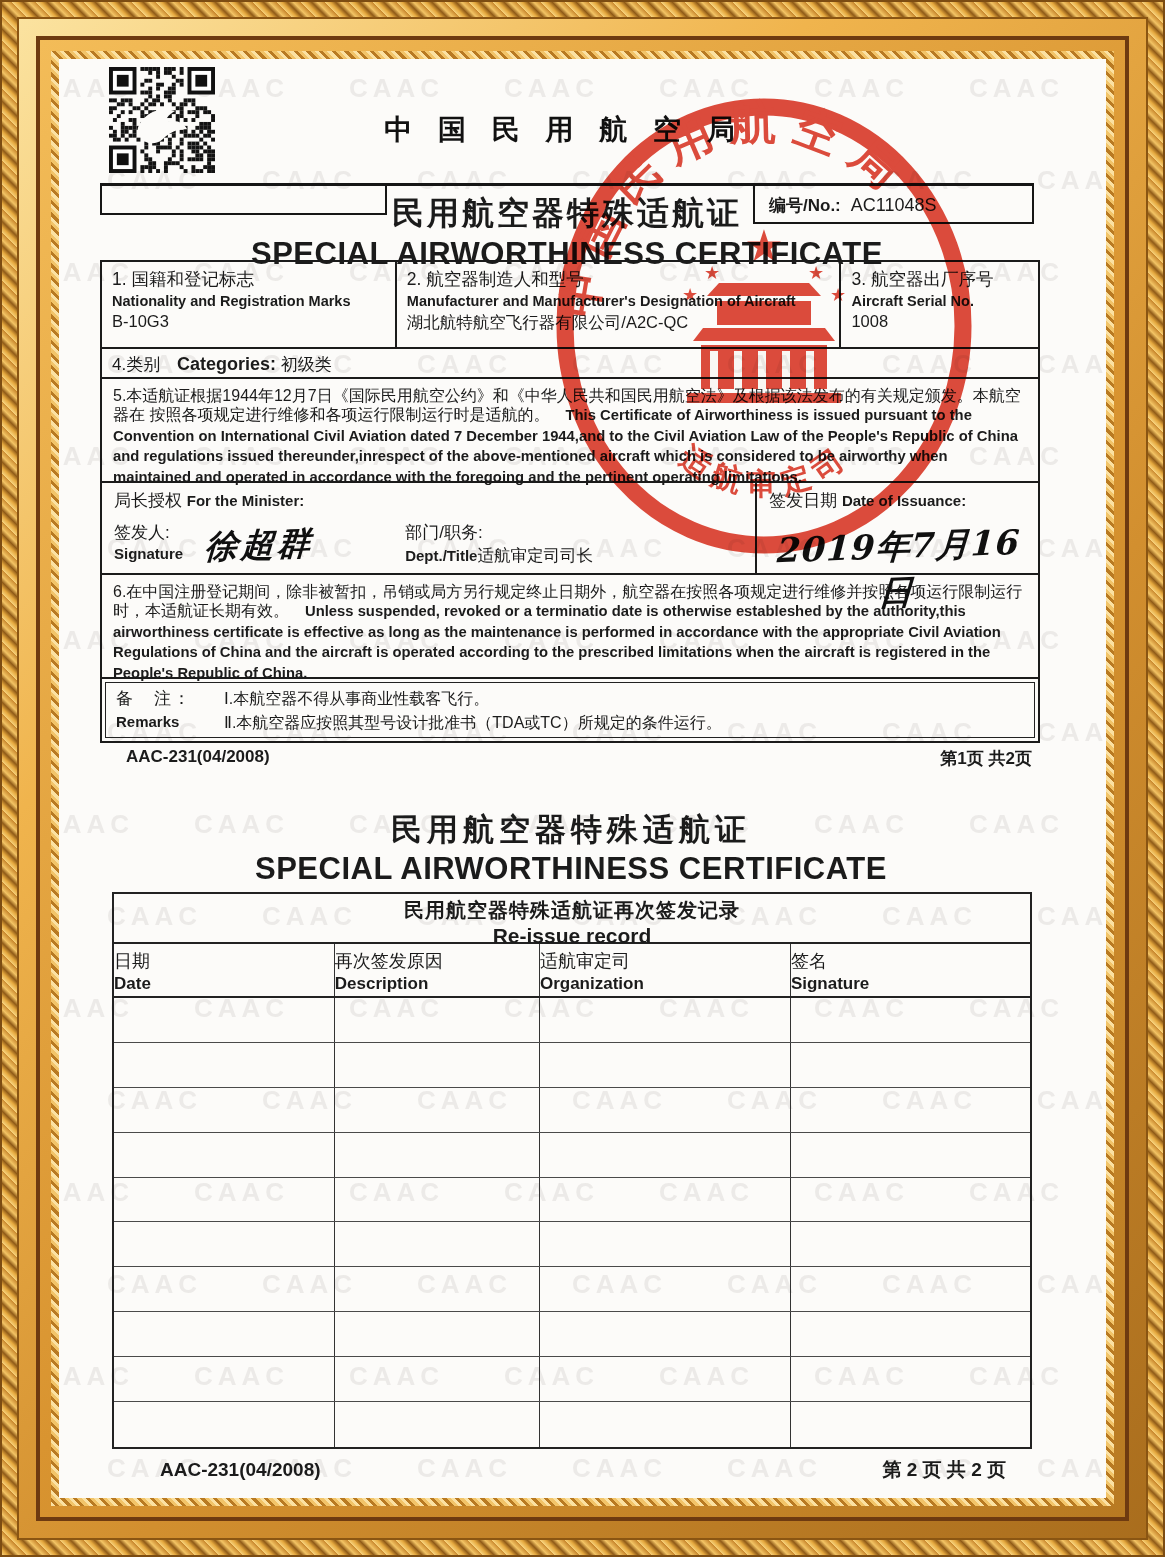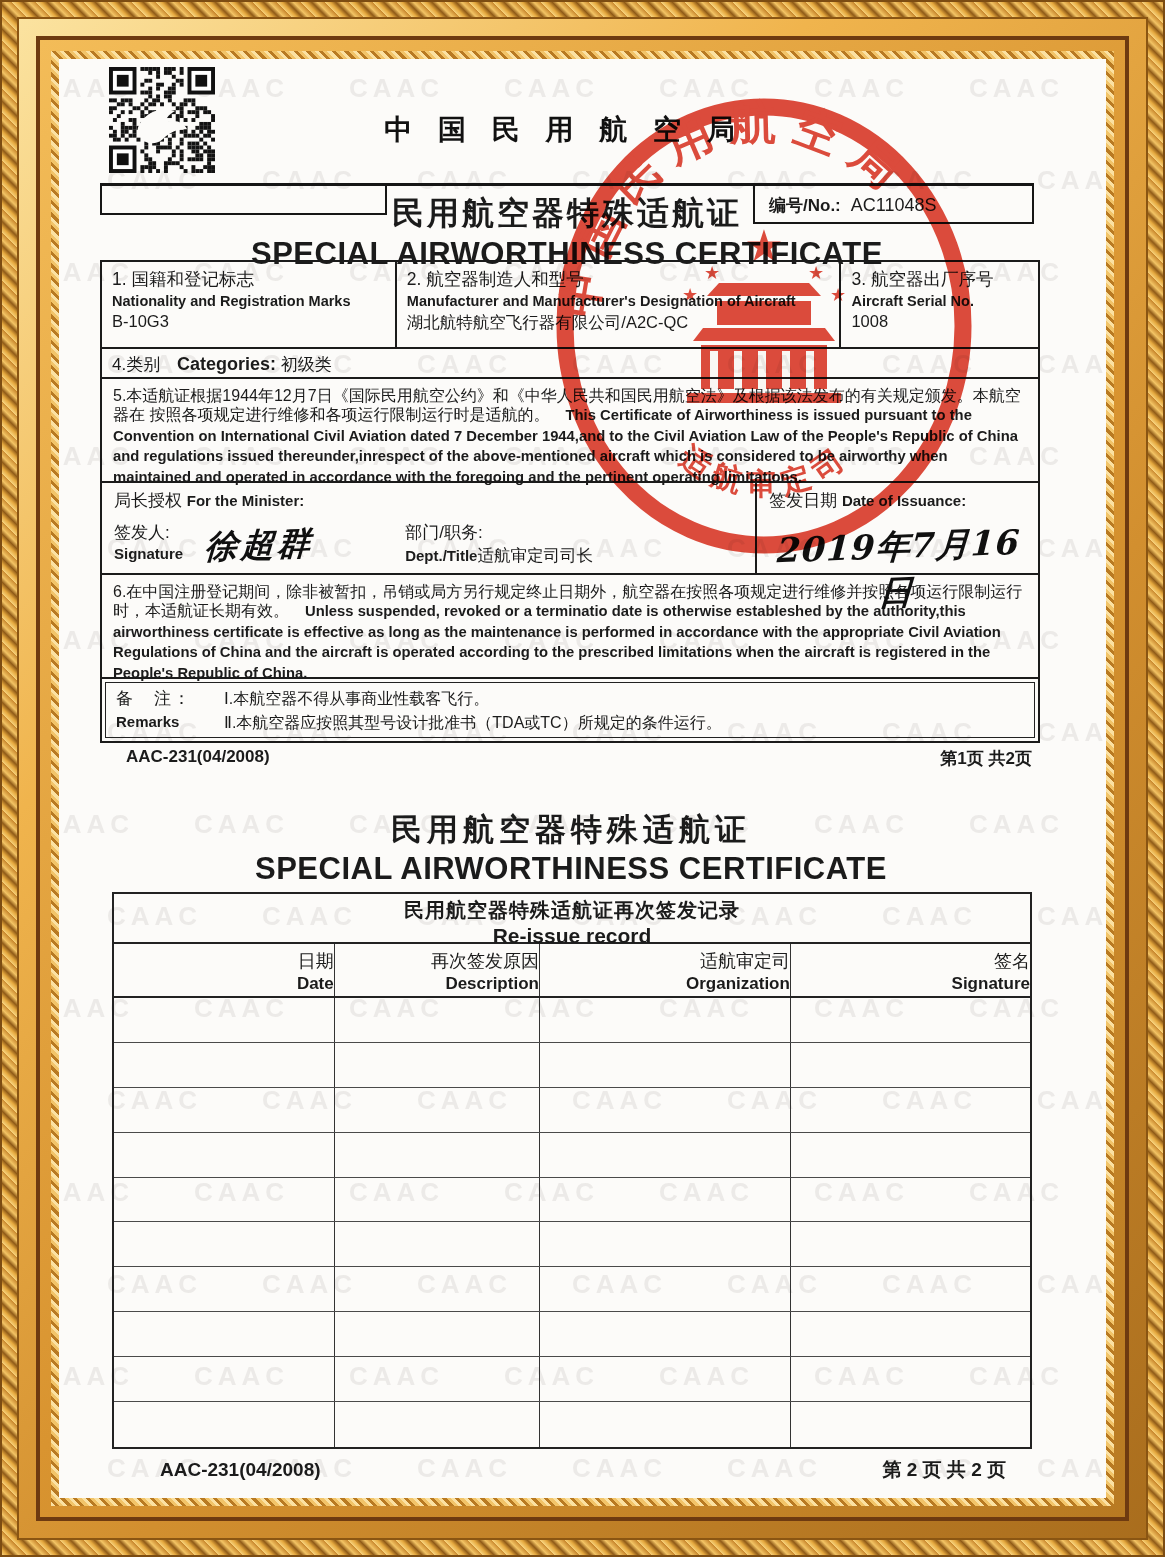--- a/index.html
+++ b/index.html
@@ -97,21 +97,21 @@
   .p2-title-cn{left:0;width:1024px;top:750px;text-align:center;
       font-size:31px;font-weight:bold;letter-spacing:5px;}
   .p2-title-en{left:0;width:1024px;top:792px;text-align:center;
       font-size:31px;font-weight:800;letter-spacing:0.5px;}
   .table2{left:53px;top:833px;width:920px;border:2.5px solid #222;box-sizing:border-box;}
   .t2-title{height:50px;border-bottom:2px solid #222;box-sizing:border-box;
       text-align:center;padding-top:3px;}
   .t2-title .cn{font-size:20px;font-weight:bold;letter-spacing:1px;}
   .t2-title .en{font-size:21px;font-weight:bold;margin-top:0px;}
   .t2-cols{display:flex;height:54px;border-bottom:2px solid #222;box-sizing:border-box;}
-  .t2c{box-sizing:border-box;text-align:right;padding-top:5px;}
+  .t2c{box-sizing:border-box;text-align:left;padding-top:5px;}
   .t2c .cn{font-size:18px;}
   .t2c .en{font-size:17px;font-weight:bold;margin-top:1px;}
   .w0{width:24.1%;}.w1{width:22.4%;}.w2{width:27.4%;}.w3{width:26.1%;}
   .brd{border-right:1.6px solid #333;}
   .t2-row{display:flex;height:44.9px;box-sizing:border-box;border-bottom:1.4px solid #4a4a4a;}
   .t2-row:last-child{border-bottom:none;}
   .t2-row>div{box-sizing:border-box;}
 
   .footer2{left:41px;top:1398px;width:934px;display:flex;justify-content:space-between;align-items:center;}
   .footer2 .fno{margin-left:60px;font-size:19px;font-weight:bold;}

